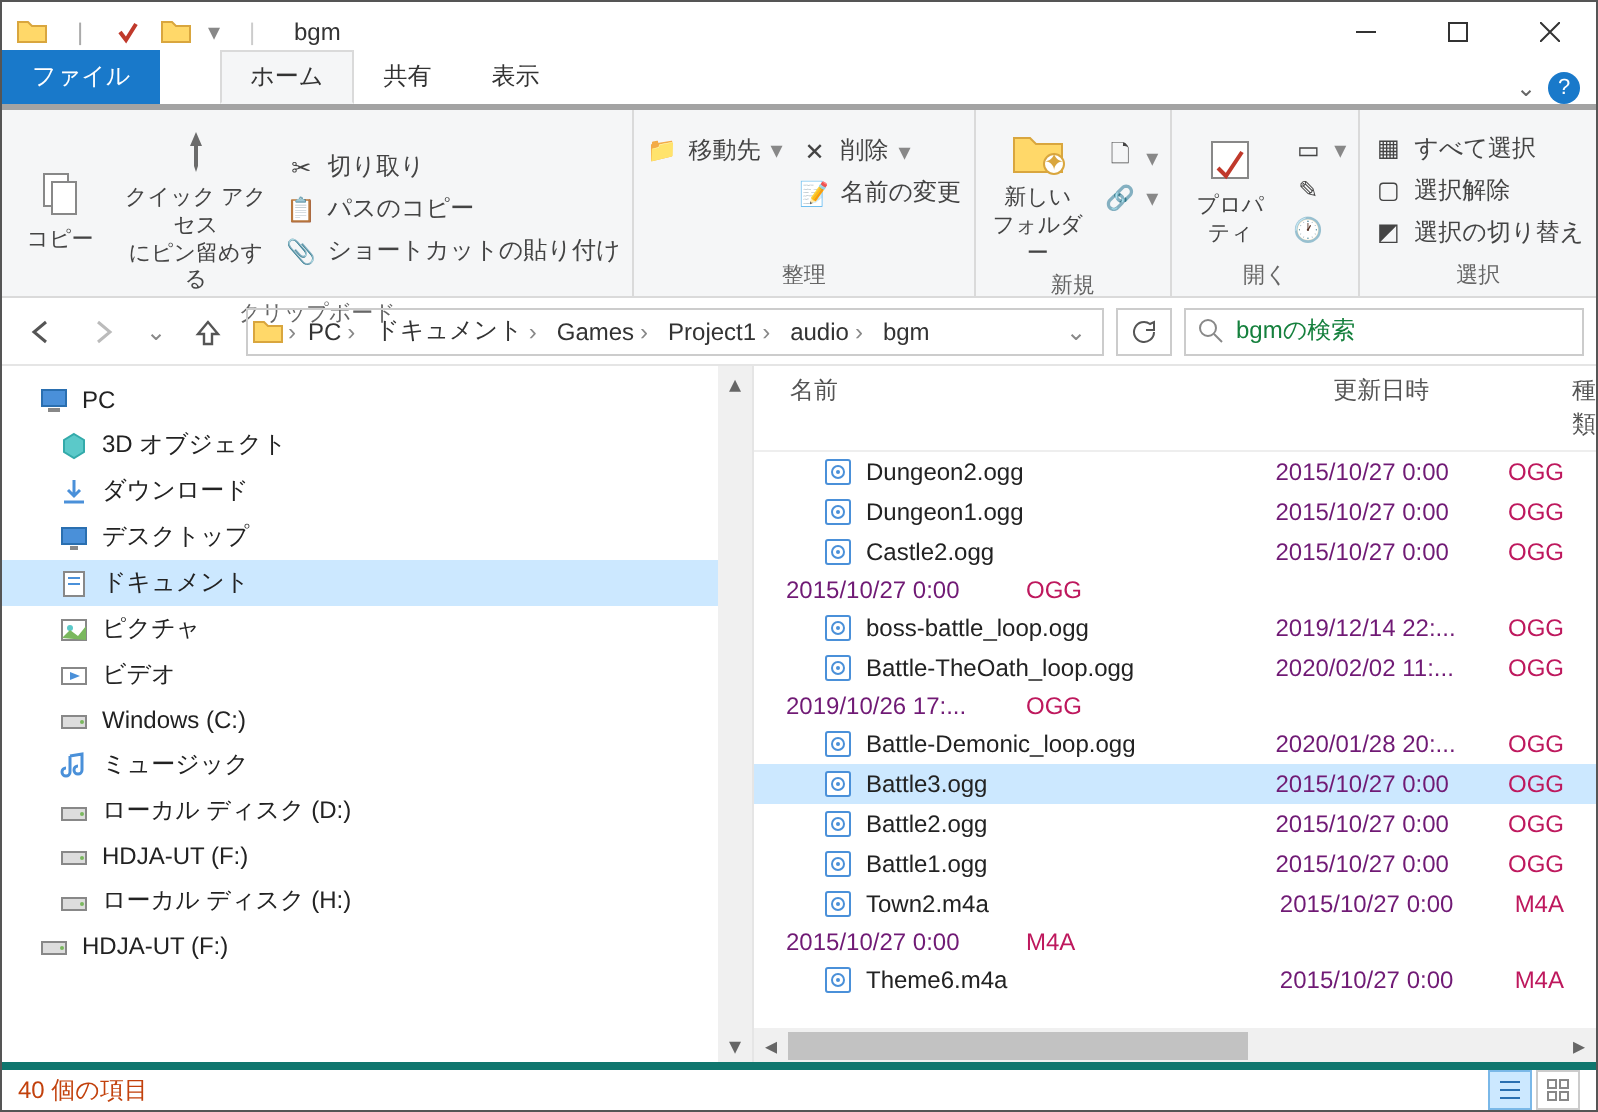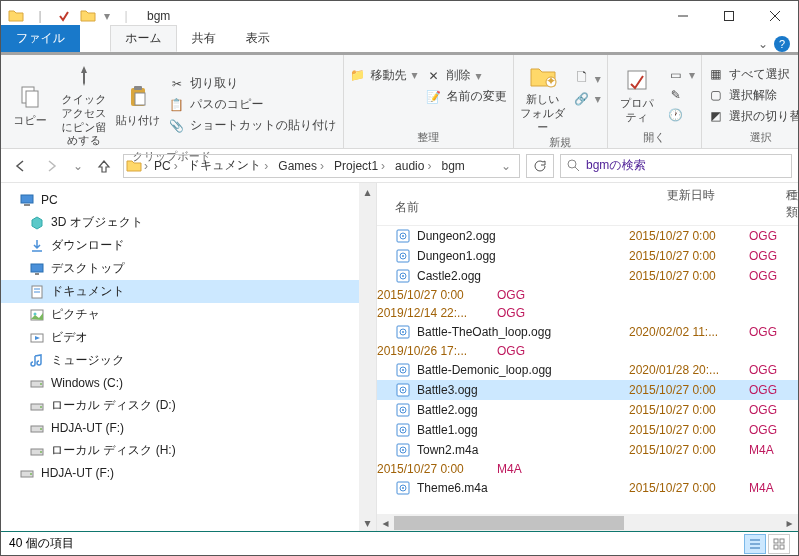--- a/index.html
+++ b/index.html
@@ -27,45 +27,45 @@
 .smlist { display:flex; flex-direction:column; gap:4px; padding-top:4px; }
 .smrow { display:flex; align-items:center; gap:5px; color:#444; font-size:11px; white-space:nowrap; }
 .smrow .sico { width:16px; height:16px; display:flex; align-items:center; justify-content:center; }
 .addr { height:34px; display:flex; align-items:center; gap:6px; padding:0 6px; border-bottom:1px solid #e5e5e5; background:#fff; }
 .navbtn { width:26px; height:26px; display:flex; align-items:center; justify-content:center; color:#666; }
 .navbtn.disabled { color:#bbb; }
 .bc { flex:1; height:24px; border:1px solid #ccc; display:flex; align-items:center; padding:0 2px; gap:2px; overflow:hidden; }
 .bcseg { display:flex; align-items:center; gap:3px; padding:0 4px; color:#333; white-space:nowrap; }
 .bcchev { color:#888; }
 .refresh { width:28px; height:24px; border:1px solid #ccc; display:flex; align-items:center; justify-content:center; }
-.search { width:232px; height:24px; border:1px solid #ccc; display:flex; align-items:center; padding:0 6px; color:#4c1d95; gap:6px; }
+.search { width:200px; height:24px; border:1px solid #ccc; display:flex; align-items:center; padding:0 6px; color:#15803d; gap:6px; }
 .content { display:flex; height:calc(556px - 30px - 24px - 94px - 34px - 24px - 2px); }
 .tree { width:376px; overflow-y:hidden; padding-top:6px; border-right:1px solid #e5e5e5; position:relative; }
 .tree-scroll { position:absolute; right:0; top:0; bottom:0; width:17px; background:#f0f0f0; display:flex; flex-direction:column; }
 .tree-scroll .arr { height:17px; display:flex; align-items:center; justify-content:center; color:#666; }
 .tree-scroll .track { flex:1; }
 .titem { display:flex; align-items:center; gap:6px; padding:3px 6px 3px 18px; color:#222; }
 .titem.indent { padding-left:28px; }
 .titem.sel { background:#cce8ff; }
 .ico16 { width:16px; height:16px; display:flex; align-items:center; justify-content:center; }
 .files { flex:1; display:flex; flex-direction:column; overflow:hidden; }
 .fhead { display:flex; padding:4px 0; border-bottom:1px solid #eee; color:#555; }
-.fhead .c-name { width:252px; padding-left:18px;margin-top:12px; }
+.fhead .c-name { width:252px; padding-left:18px; }
 .fhead .c-date { width:120px;margin-left:39px; }
 .fhead .c-type { flex:1; }
 .flist { flex:1; overflow:hidden; }
-.frow { display:flex; align-items:center; padding:2px 0; color:#222; }
+.frow { display:flex; align-items:center; padding:2px 16px; color:#222; }
 .frow.sel { background:#cce8ff; }
 .frow .c-name { width:252px; padding-left:18px; display:flex; align-items:center; gap:6px; }
-.frow .c-date { width:120px; color:#a16207; white-space:nowrap; }
+.frow .c-date { width:120px; color:#701a75; white-space:nowrap; }
 .frow .c-type { flex:1; color:#be185d; }
 .hscroll { height:17px; background:#f0f0f0; display:flex; align-items:center; }
 .hscroll .arr { width:17px; display:flex; justify-content:center; align-items:center; color:#666; }
 .hscroll .thumb { height:14px; background:#c2c2c2; }
-.status { height:24px; border-top:1px solid #0f766e; display:flex; align-items:center; padding:0 8px; color:#000000; background:#fff;text-align:center; }
+.status { height:24px; border-top:4px solid #0f766e; display:flex; align-items:center; padding:0 8px; color:#c2410c; background:#fff;text-align:center; }
 .status .views { margin-left:auto; display:flex; gap:2px; }
 .viewbtn { width:22px; height:20px; border:1px solid #ccc; display:flex; align-items:center; justify-content:center; }
 .viewbtn.active { background:#cce8ff; border-color:#7ab8e8; }
 svg { display:block; }
 </style>
 </head>
 <body>
 
 <div class="titlebar">
   <div class="qat">
@@ -132,30 +132,20 @@
         <span class="lbl">コピー</span>
       </div>
       <div class="bigbtn">
         <span class="ico">
             <svg width="24" height="24">
               <path d="M12 2l3 7h-6z M11 9h2v10l-1 3-1-3z" fill="#6b6b6b"></path>
             </svg>
           </span>
         <span class="lbl" style="white-space:pre-line">クイック アクセス
 にピン留めする</span>
-      </div>
-      <div class="bigbtn">
-        <span class="ico">
-            <svg width="24" height="24">
-              <rect x="5" y="3" width="14" height="18" rx="2" fill="#d9a63e"></rect>
-              <rect x="8" y="1" width="8" height="4" rx="1" fill="#888"></rect>
-              <rect x="9" y="8" width="10" height="12" fill="#fff" stroke="#888"></rect>
-            </svg>
-          </span>
-        <span class="lbl">貼り付け</span>
       </div>
       <div class="smlist">
         <div class="smrow">
             <span class="sico">✂</span>
             <span>切り取り</span>
           </div>
         <div class="smrow">
             <span class="sico">📋</span>
             <span>パスのコピー</span>
           </div>
@@ -406,33 +396,33 @@
           <svg width="16" height="16">
             <rect x="2" y="4" width="12" height="8" fill="#fff" stroke="#888"></rect>
             <path d="M6 6l5 2-5 2z" fill="#4a90d9"></path>
           </svg>
         </span>
         <span>ビデオ</span>
       </div>
       <div class="titem indent">
         <span class="ico16">
           <svg width="16" height="16">
-            <path d="M6 3v8a2 2 0 1 1-2-2M6 3l6-1v8a2 2 0 1 1-2-2" fill="none" stroke="#4a90d9" stroke-width="1.5"></path>
-          </svg>
-        </span>
-        <span>ミュージック</span>
-      </div>
-      <div class="titem indent">
-        <span class="ico16">
-          <svg width="16" height="16">
             <rect x="2" y="6" width="12" height="6" fill="#ddd" stroke="#888"></rect>
             <circle cx="12" cy="9" r="1" fill="#7ab85e"></circle>
           </svg>
         </span>
         <span>Windows (C:)</span>
+      </div>
+      <div class="titem indent">
+        <span class="ico16">
+          <svg width="16" height="16">
+            <path d="M6 3v8a2 2 0 1 1-2-2M6 3l6-1v8a2 2 0 1 1-2-2" fill="none" stroke="#4a90d9" stroke-width="1.5"></path>
+          </svg>
+        </span>
+        <span>ミュージック</span>
       </div>
       <div class="titem indent">
         <span class="ico16">
           <svg width="16" height="16">
             <rect x="2" y="6" width="12" height="6" fill="#ddd" stroke="#888"></rect>
             <circle cx="12" cy="9" r="1" fill="#7ab85e"></circle>
           </svg>
         </span>
         <span>ローカル ディスク (D:)</span>
       </div>
@@ -516,20 +506,30 @@
             <span>Castle2.ogg</span>
           </div>
           <div class="c-date">2015/10/27 0:00</div>
           <div class="c-type">OGG</div>
         </div>
         <div class="frow">
           <div class="c-date">2015/10/27 0:00</div>
           <div class="c-type">OGG</div>
         </div>
         <div class="frow">
+          <div class="c-name">
+            <span class="ico16">
+              <svg width="16" height="16">
+                <rect x="2" y="2" width="12" height="12" rx="1" fill="#fff" stroke="#4a90d9"></rect>
+                <circle cx="8" cy="8" r="3" fill="none" stroke="#4a90d9"></circle>
+                <circle cx="8" cy="8" r="1" fill="#4a90d9"></circle>
+              </svg>
+            </span>
+            <span>boss-battle_loop.ogg</span>
+          </div>
           <div class="c-date">2019/12/14 22:...</div>
           <div class="c-type">OGG</div>
         </div>
         <div class="frow">
           <div class="c-name">
             <span class="ico16">
               <svg width="16" height="16">
                 <rect x="2" y="2" width="12" height="12" rx="1" fill="#fff" stroke="#4a90d9"></rect>
                 <circle cx="8" cy="8" r="3" fill="none" stroke="#4a90d9"></circle>
                 <circle cx="8" cy="8" r="1" fill="#4a90d9"></circle>

